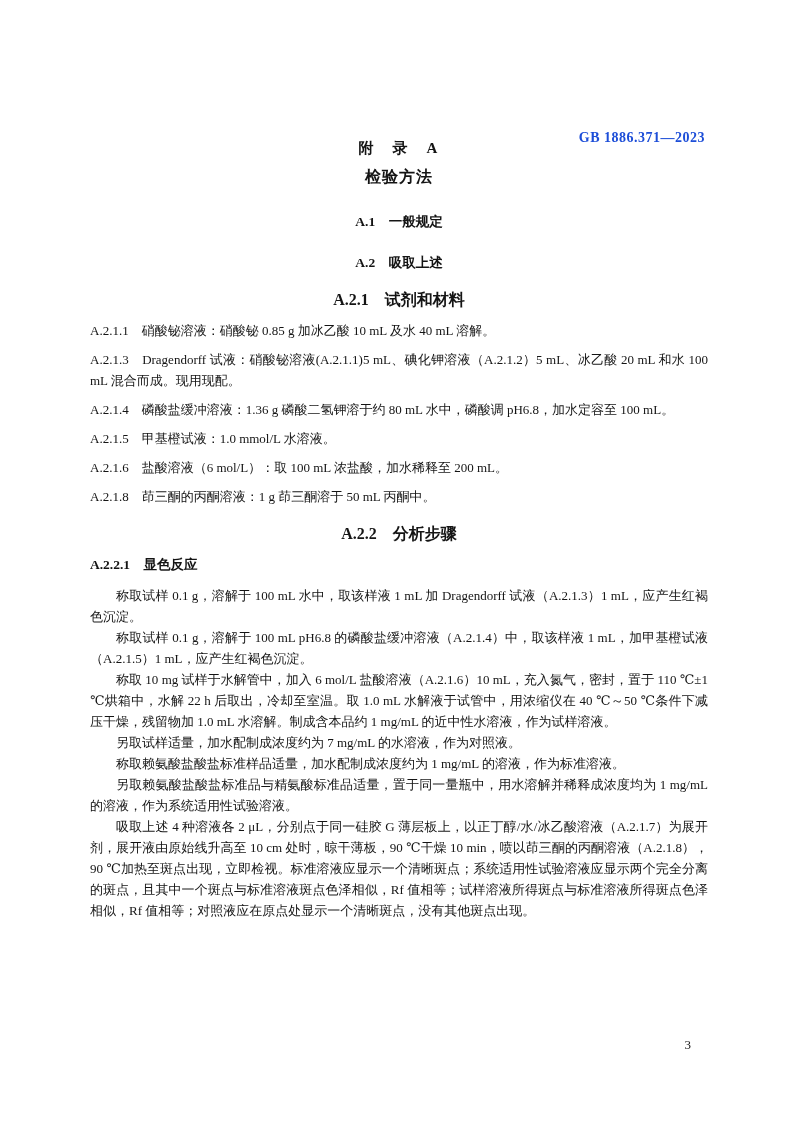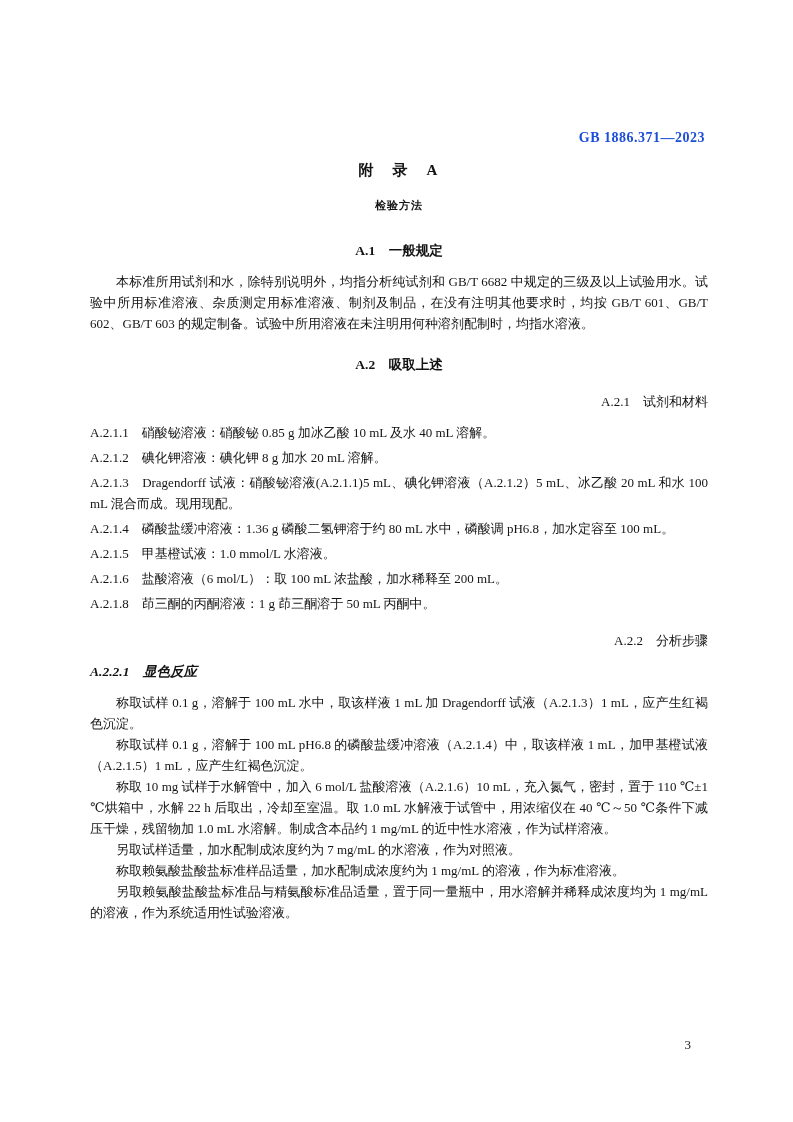--- a/index.html
+++ b/index.html
@@ -26,67 +26,66 @@
     right: 88px;
     font-size: 14px;
     font-weight: bold;
     color: #1d4ed8;
     letter-spacing: 0.5px;
     margin-top: 48px;
   }
   .content {
     position: absolute;
     left: 90px;
-    top: 160px;
+    top: 138px;
     width: 618px;
     font-size: 13px;
     line-height: 21px;
     text-align: justify;
   }
   .title-block {
     text-align: center;
     margin-bottom: 24px;
   }
   .appendix-title {
     font-size: 15px;
     font-weight: bold;
     margin: 0;
     letter-spacing: 2px;
   }
   .appendix-subtitle {
-    font-size: 11px;
+    font-size: 16px;
     font-weight: bold;
-    margin: 14px 0 0 0;
+    margin: 7px 0 0 0;
     letter-spacing: 1px;
   }
   .h-l1 {
     font-size: 13.5px;
     font-weight: bold;
     margin: 20px 0 10px 0;
     text-align: center;
   }
   .h-l2 {
-    font-size: 13px;
-    font-weight: normal;
+    font-size: 16px;
+    font-weight: bold;
     margin: 16px 0 10px 0;
-    text-align: right;
+    text-align: center;
   }
   .h-l3 {
     font-size: 13.5px;
     font-weight: bold;
     margin: 8px 0 10px 0;
     text-align: left;
-    font-style: italic;
   }
   .para {
     margin: 0;
     text-indent: 2em;
   }
   .item {
-    margin: 0 0 4px 0;
+    margin: 8px 0 4px 0;
     text-indent: 0;
   }
   .page-number {
     position: absolute;
     top: 1037px;
     right: 102px;
     font-size: 13px;
     color: #141414;
   }
 </style>
@@ -98,42 +97,41 @@
   <div class="doc-number">GB 1886.371—2023</div>
 
   <main class="content">
 
     <div class="title-block">
       <h1 class="appendix-title">附　录　A</h1>
       <h2 class="appendix-subtitle">检验方法</h2>
     </div>
 
     <h3 class="h-l1">A.1　一般规定</h3>
-    <p class="para">本标准所用试剂和水，除特别说明外，均指分析纯试剂和 GB/T 6682 中规定的三级及以上试验用水。试验中所用标准溶液、杂质测定用标准溶液、制剂及制品，在没有注明其他要求时，均按 GB/T 601、GB/T 602、GB/T 603 的规定制备。试验中所用溶液在未注明用何种溶剂配制时，均指水溶液。</p>
 
     <h3 class="h-l1">A.2　吸取上述</h3>
     <h4 class="h-l2">A.2.1　试剂和材料</h4>
 
     <p class="item">A.2.1.1　硝酸铋溶液：硝酸铋 0.85 g 加冰乙酸 10 mL 及水 40 mL 溶解。</p>
-    <p class="item">A.2.1.2　碘化钾溶液：碘化钾 8 g 加水 20 mL 溶解。</p>
     <p class="item">A.2.1.3　Dragendorff 试液：硝酸铋溶液(A.2.1.1)5 mL、碘化钾溶液（A.2.1.2）5 mL、冰乙酸 20 mL 和水 100 mL 混合而成。现用现配。</p>
     <p class="item">A.2.1.4　磷酸盐缓冲溶液：1.36 g 磷酸二氢钾溶于约 80 mL 水中，磷酸调 pH6.8，加水定容至 100 mL。</p>
     <p class="item">A.2.1.5　甲基橙试液：1.0 mmol/L 水溶液。</p>
     <p class="item">A.2.1.6　盐酸溶液（6 mol/L）：取 100 mL 浓盐酸，加水稀释至 200 mL。</p>
     <p class="item">A.2.1.8　茚三酮的丙酮溶液：1 g 茚三酮溶于 50 mL 丙酮中。</p>
 
     <h4 class="h-l2">A.2.2　分析步骤</h4>
     <h5 class="h-l3">A.2.2.1　显色反应</h5>
 
     <p class="para">称取试样 0.1 g，溶解于 100 mL 水中，取该样液 1 mL 加 Dragendorff 试液（A.2.1.3）1 mL，应产生红褐色沉淀。</p>
     <p class="para">称取试样 0.1 g，溶解于 100 mL pH6.8 的磷酸盐缓冲溶液（A.2.1.4）中，取该样液 1 mL，加甲基橙试液（A.2.1.5）1 mL，应产生红褐色沉淀。</p>
 
 
     <p class="para">称取 10 mg 试样于水解管中，加入 6 mol/L 盐酸溶液（A.2.1.6）10 mL，充入氮气，密封，置于 110 ℃±1 ℃烘箱中，水解 22 h 后取出，冷却至室温。取 1.0 mL 水解液于试管中，用浓缩仪在 40 ℃～50 ℃条件下减压干燥，残留物加 1.0 mL 水溶解。制成含本品约 1 mg/mL 的近中性水溶液，作为试样溶液。</p>
     <p class="para">另取试样适量，加水配制成浓度约为 7 mg/mL 的水溶液，作为对照液。</p>
     <p class="para">称取赖氨酸盐酸盐标准样品适量，加水配制成浓度约为 1 mg/mL 的溶液，作为标准溶液。</p>
     <p class="para">另取赖氨酸盐酸盐标准品与精氨酸标准品适量，置于同一量瓶中，用水溶解并稀释成浓度均为 1 mg/mL 的溶液，作为系统适用性试验溶液。</p>
+    <p class="para">吸取上述 4 种溶液各 2 μL，分别点于同一硅胶 G 薄层板上，以正丁醇/水/冰乙酸溶液（A.2.1.7）为展开剂，展开液由原始线升高至 10 cm 处时，晾干薄板，90 ℃干燥 10 min，喷以茚三酮的丙酮溶液（A.2.1.8），90 ℃加热至斑点出现，立即检视。标准溶液应显示一个清晰斑点；系统适用性试验溶液应显示两个完全分离的斑点，且其中一个斑点与标准溶液斑点色泽相似，Rf 值相等；试样溶液所得斑点与标准溶液所得斑点色泽相似，Rf 值相等；对照液应在原点处显示一个清晰斑点，没有其他斑点出现。</p>
 
   </main>
 
   <div class="page-number">3</div>
 
 </div>
 
 </body></html>

